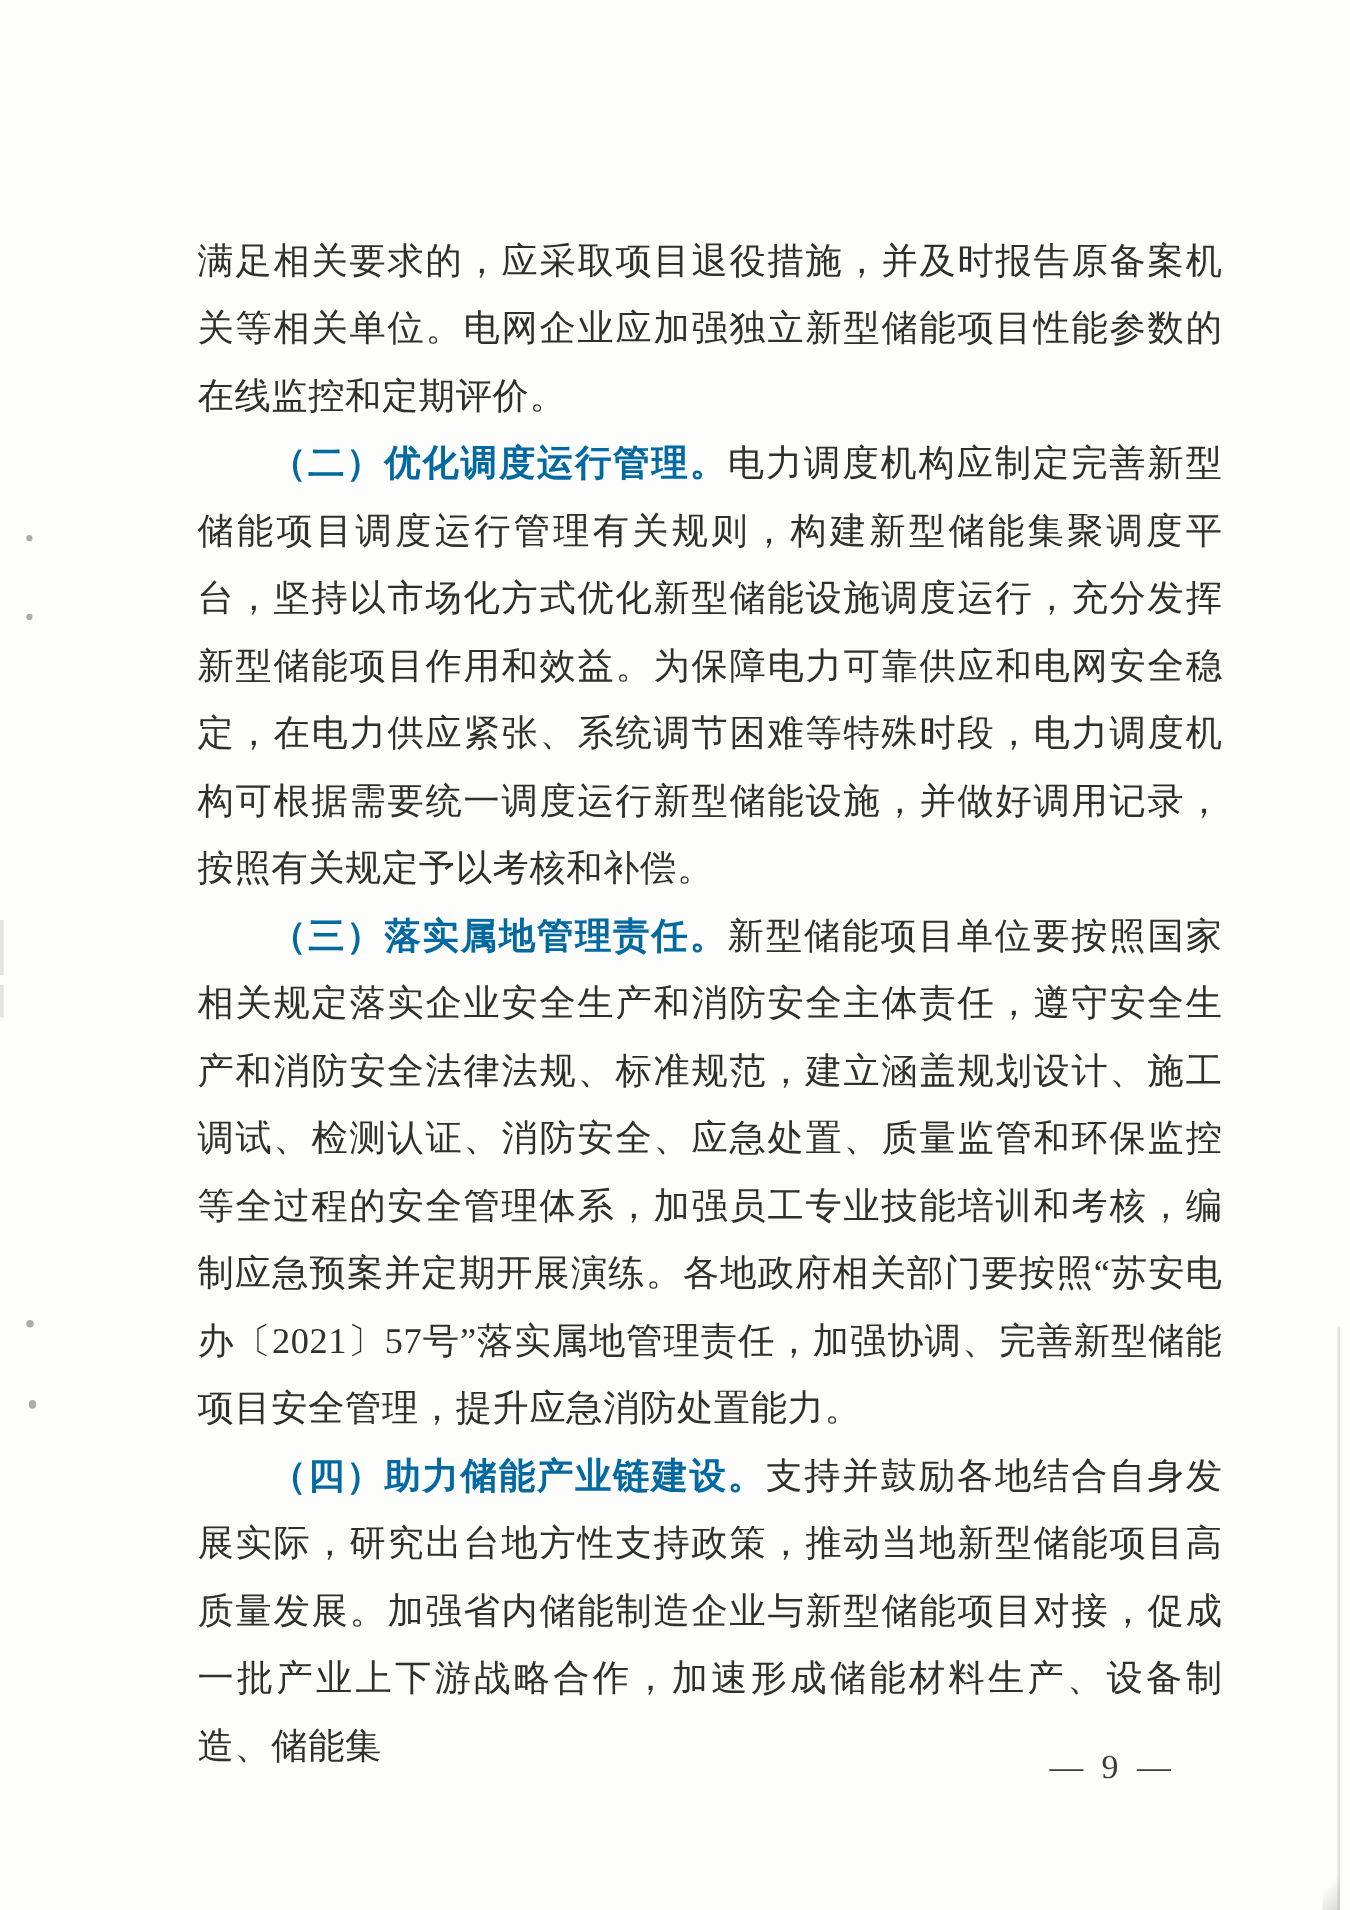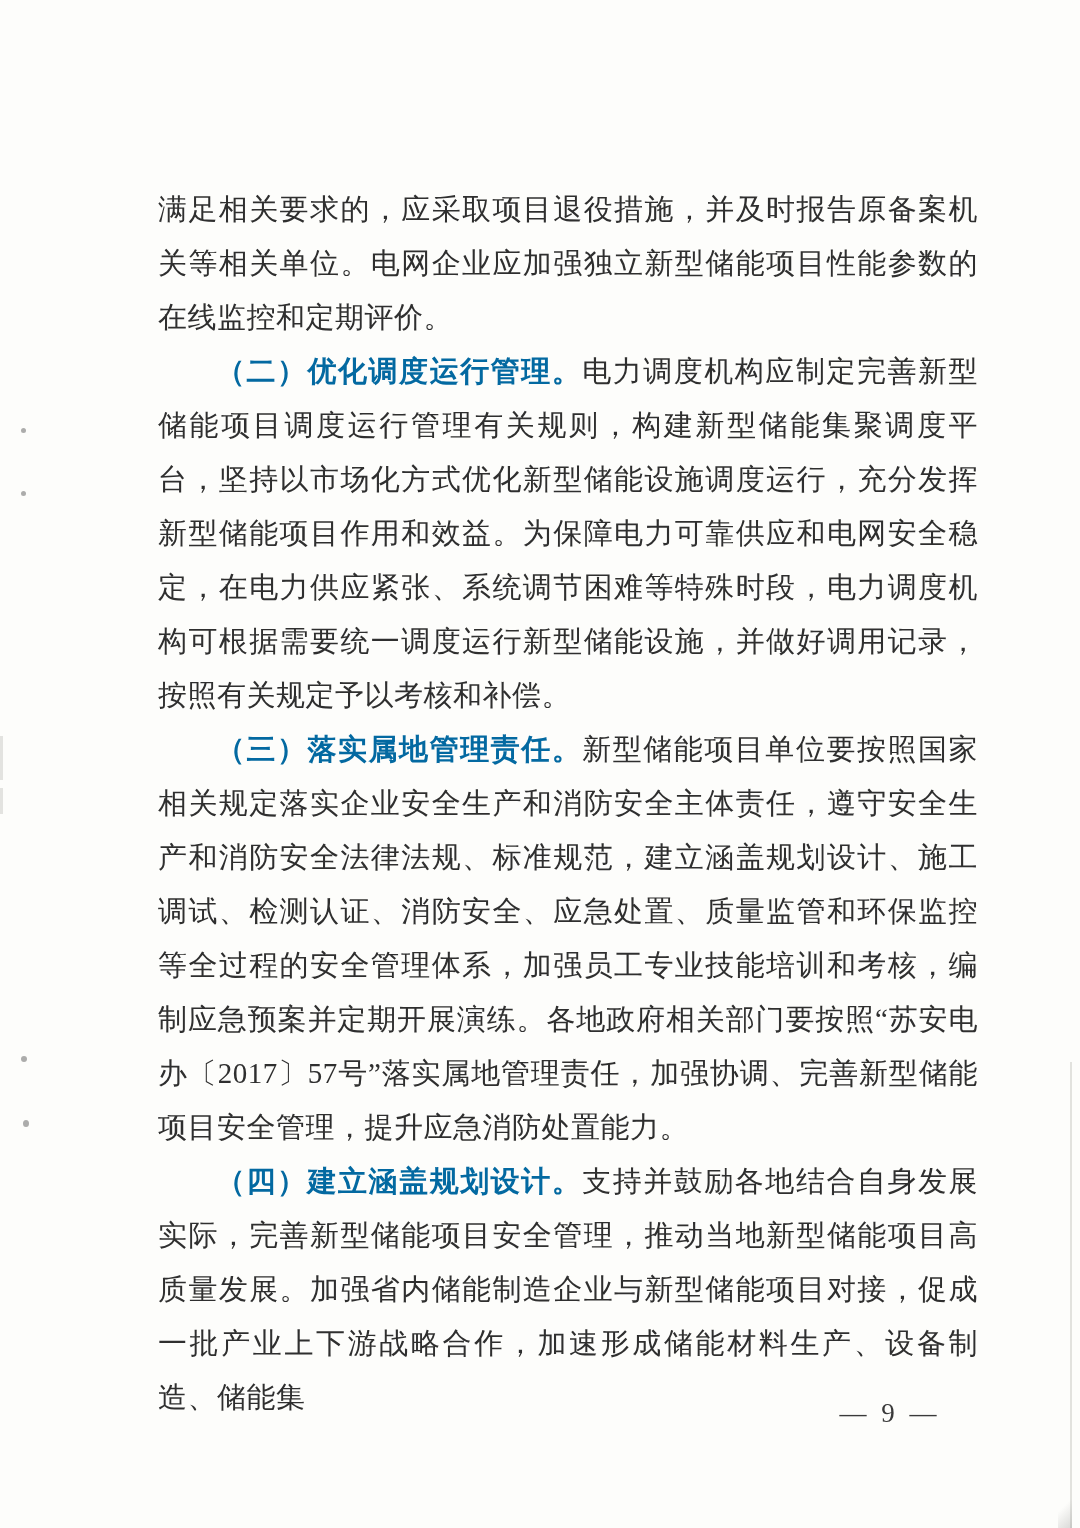--- a/index.html
+++ b/index.html
@@ -91,22 +91,22 @@
   }
 </style>
 </head>
 <body>
 
 <div class="page">
 
   <div class="text-block">
       <p class="para"><span class="para-body">满足相关要求的，应采取项目退役措施，并及时报告原备案机关等相关单位。电网企业应加强独立新型储能项目性能参数的在线监控和定期评价。</span></p>
       <p class="para indent"><b class="para-heading">（二）优化调度运行管理。</b><span class="para-body">电力调度机构应制定完善新型储能项目调度运行管理有关规则，构建新型储能集聚调度平台，坚持以市场化方式优化新型储能设施调度运行，充分发挥新型储能项目作用和效益。为保障电力可靠供应和电网安全稳定，在电力供应紧张、系统调节困难等特殊时段，电力调度机构可根据需要统一调度运行新型储能设施，并做好调用记录，按照有关规定予以考核和补偿。</span></p>
-      <p class="para indent"><b class="para-heading">（三）落实属地管理责任。</b><span class="para-body">新型储能项目单位要按照国家相关规定落实企业安全生产和消防安全主体责任，遵守安全生产和消防安全法律法规、标准规范，建立涵盖规划设计、施工调试、检测认证、消防安全、应急处置、质量监管和环保监控等全过程的安全管理体系，加强员工专业技能培训和考核，编制应急预案并定期开展演练。各地政府相关部门要按照“苏安电办〔2017〕57号”落实属地管理责任，加强协调、完善新型储能项目安全管理，提升应急消防处置能力。</span></p>
-      <p class="para indent"><b class="para-heading">（四）建立涵盖规划设计。</b><span class="para-body">支持并鼓励各地结合自身发展实际，完善新型储能项目安全管理，推动当地新型储能项目高质量发展。加强省内储能制造企业与新型储能项目对接，促成一批产业上下游战略合作，加速形成储能材料生产、设备制造、储能集</span></p>
+      <p class="para indent"><b class="para-heading">（三）落实属地管理责任。</b><span class="para-body">新型储能项目单位要按照国家相关规定落实企业安全生产和消防安全主体责任，遵守安全生产和消防安全法律法规、标准规范，建立涵盖规划设计、施工调试、检测认证、消防安全、应急处置、质量监管和环保监控等全过程的安全管理体系，加强员工专业技能培训和考核，编制应急预案并定期开展演练。各地政府相关部门要按照“苏安电办〔2021〕57号”落实属地管理责任，加强协调、完善新型储能项目安全管理，提升应急消防处置能力。</span></p>
+      <p class="para indent"><b class="para-heading">（四）助力储能产业链建设。</b><span class="para-body">支持并鼓励各地结合自身发展实际，研究出台地方性支持政策，推动当地新型储能项目高质量发展。加强省内储能制造企业与新型储能项目对接，促成一批产业上下游战略合作，加速形成储能材料生产、设备制造、储能集</span></p>
     </div>
 
   <div class="page-number">— 9 —</div>
 
   <div class="artifact-dot dot-1"></div>
   <div class="artifact-dot dot-2"></div>
   <div class="artifact-dot dot-3"></div>
   <div class="artifact-dot dot-4"></div>
   <div class="artifact-smudge smudge-1"></div>
   <div class="artifact-smudge smudge-2"></div>

